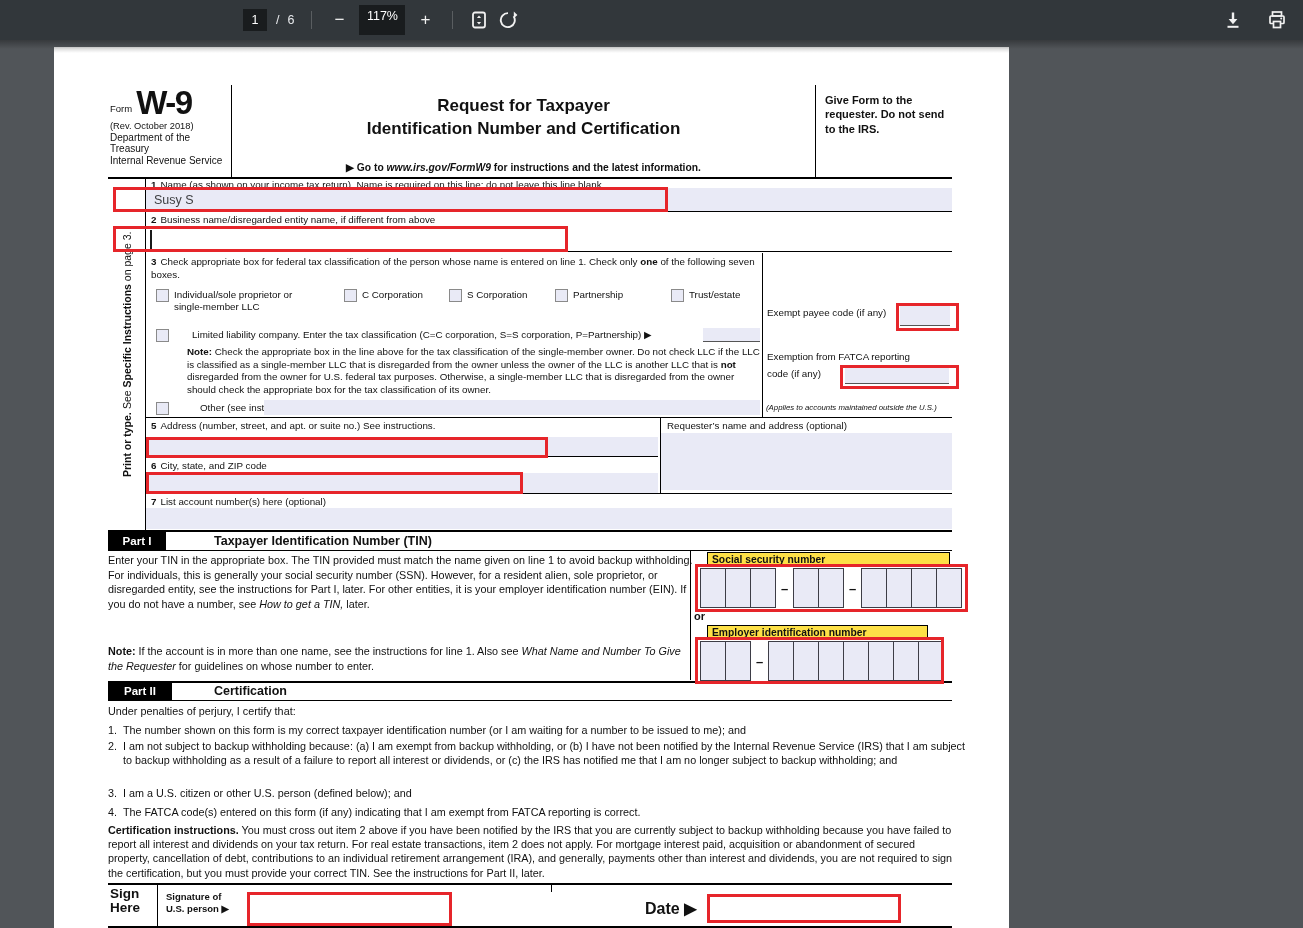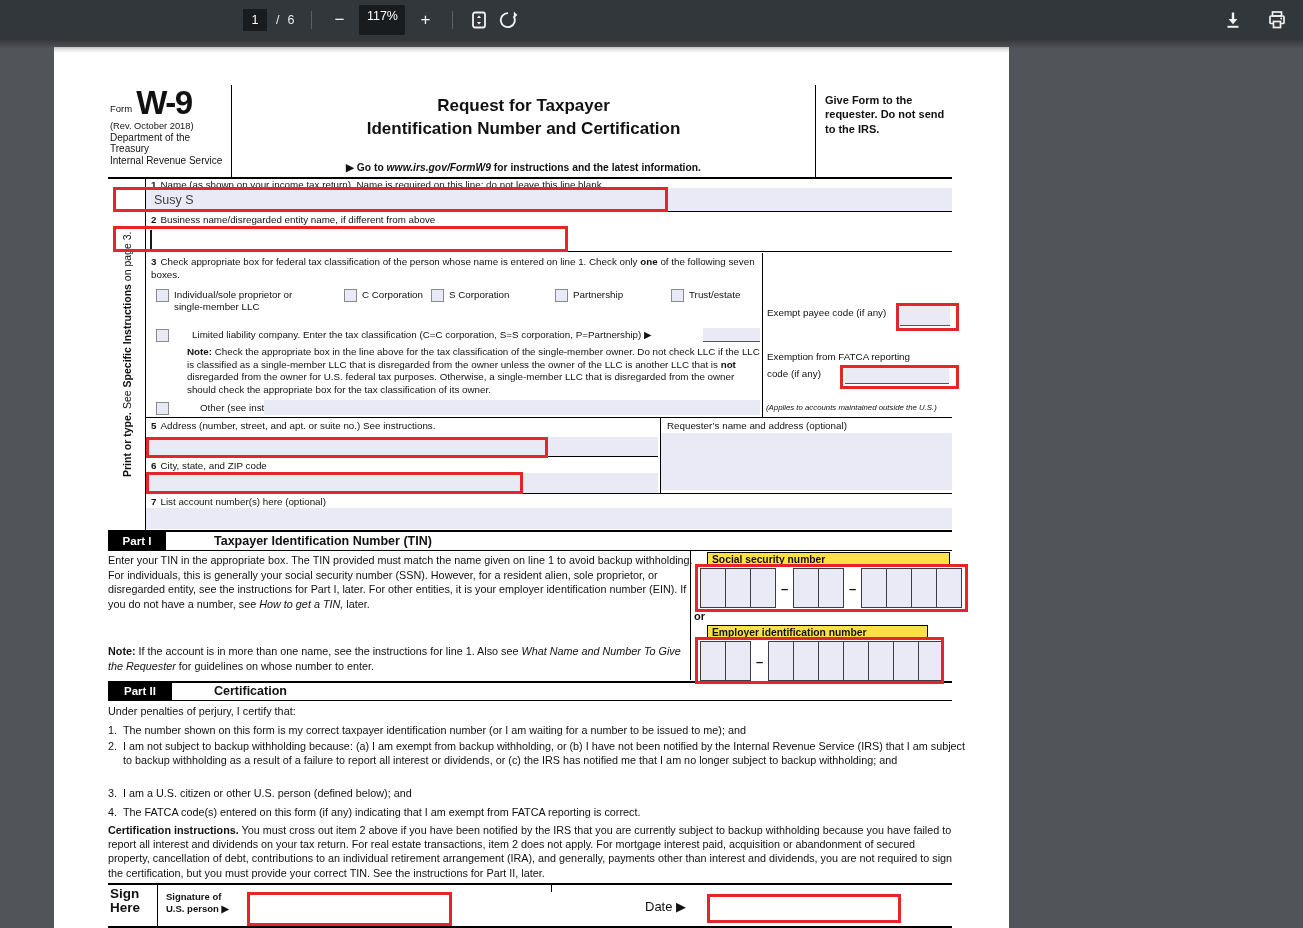--- a/index.html
+++ b/index.html
@@ -149,21 +149,21 @@
       <b style="margin-right:4px;">3</b><span>Check appropriate box for federal tax classification of the person whose name is entered on line 1. Check only </span><b>one</b><span> of the following seven boxes.</span>
     </div>
     <div class="cbitem" style="left:11px;top:36px;width:150px;">
       <span class="cb"></span>
       <span style="width:120px;">Individual/sole proprietor or single-member LLC</span>
     </div>
     <div class="cbitem" style="left:199px;top:36px;">
       <span class="cb"></span>
       <span>C Corporation</span>
     </div>
-    <div class="cbitem" style="left:286px;top:36px;">
+    <div class="cbitem" style="left:304px;top:36px;">
       <span class="cb"></span>
       <span>S Corporation</span>
     </div>
     <div class="cbitem" style="left:410px;top:36px;">
       <span class="cb"></span>
       <span>Partnership</span>
     </div>
     <div class="cbitem" style="left:526px;top:36px;">
       <span class="cb"></span>
       <span>Trust/estate</span>
@@ -271,21 +271,21 @@
       <div>Sign</div>
         <div>Here</div>
     </div>
     <div class="hr" style="left:49px;top:0;width:1px;height:41px;"></div>
     <div class="abs siglbl" style="left:58px;top:6px;">
       <div>Signature of</div>
         <div>U.S. person ▶</div>
     </div>
     <div class="abs" style="left:140px;top:2px;width:300px;height:36px;"></div>
     <div class="hr" style="left:443px;top:0;width:1px;height:7px;"></div>
-    <div class="abs" style="left:537px;top:14px;font-size:13px;font-weight:normal;">Date ▶</div>
+    <div class="abs" style="left:537px;top:14px;font-size:16px;font-weight:bold;">Date ▶</div>
     <div class="abs" style="left:600px;top:4px;width:230px;height:32px;"></div>
   </div>
 
   <div class="hl" style="left:59px;top:140px;width:555px;height:25px;"></div>
   <div class="hl" style="left:59px;top:179px;width:455px;height:26px;"></div>
   <div class="hl" style="left:842px;top:256px;width:63px;height:28px;"></div>
   <div class="hl" style="left:786px;top:318px;width:119px;height:24px;"></div>
   <div class="hl" style="left:92px;top:390px;width:402px;height:21px;"></div>
   <div class="hl" style="left:92px;top:425px;width:377px;height:22px;"></div>
   <div class="hl" style="left:641px;top:517px;width:273px;height:48px;"></div>

